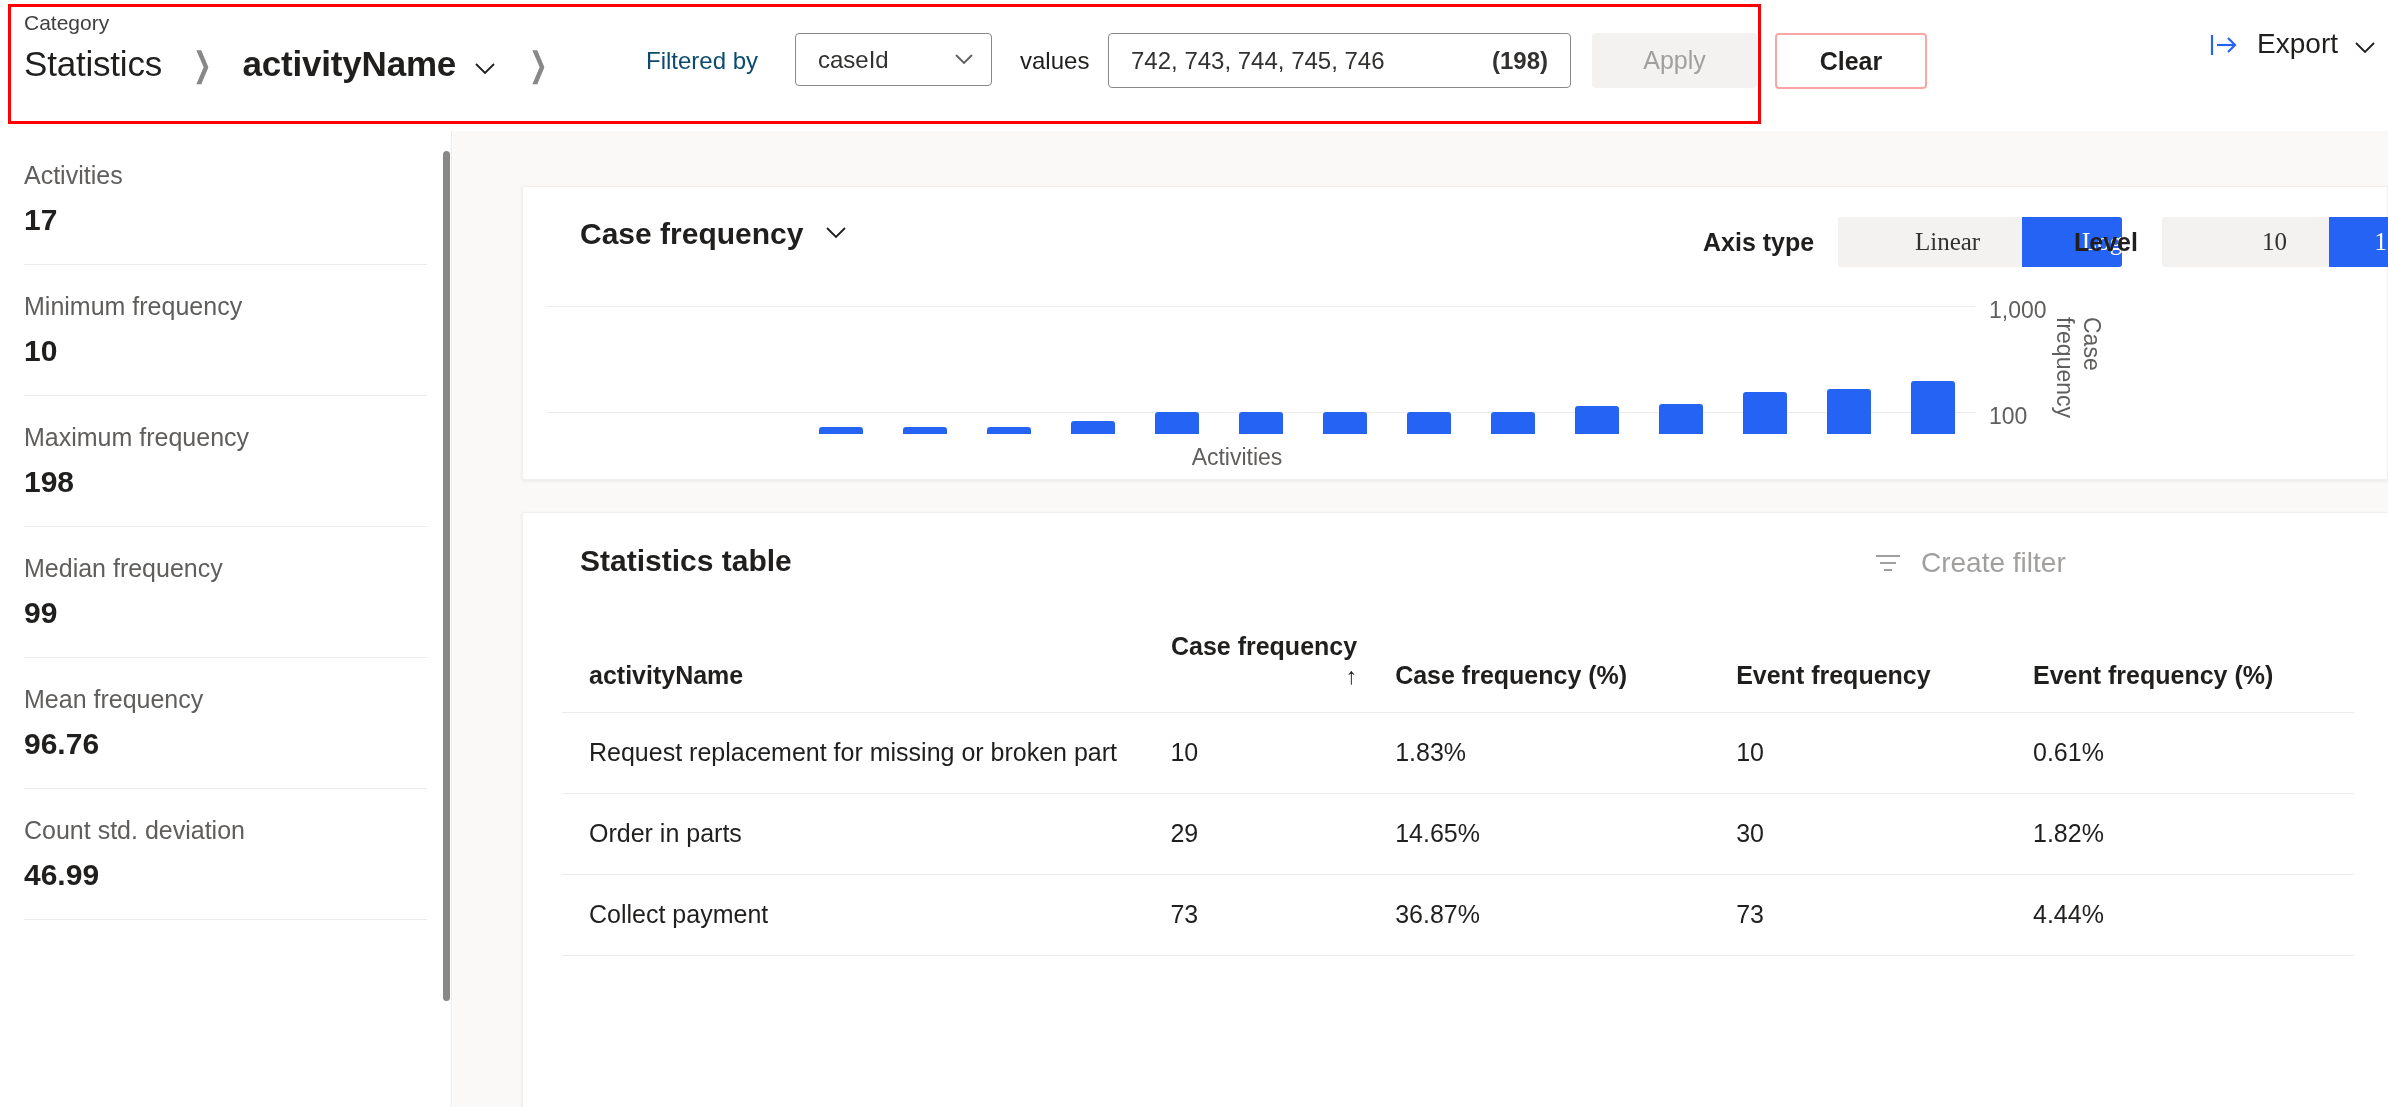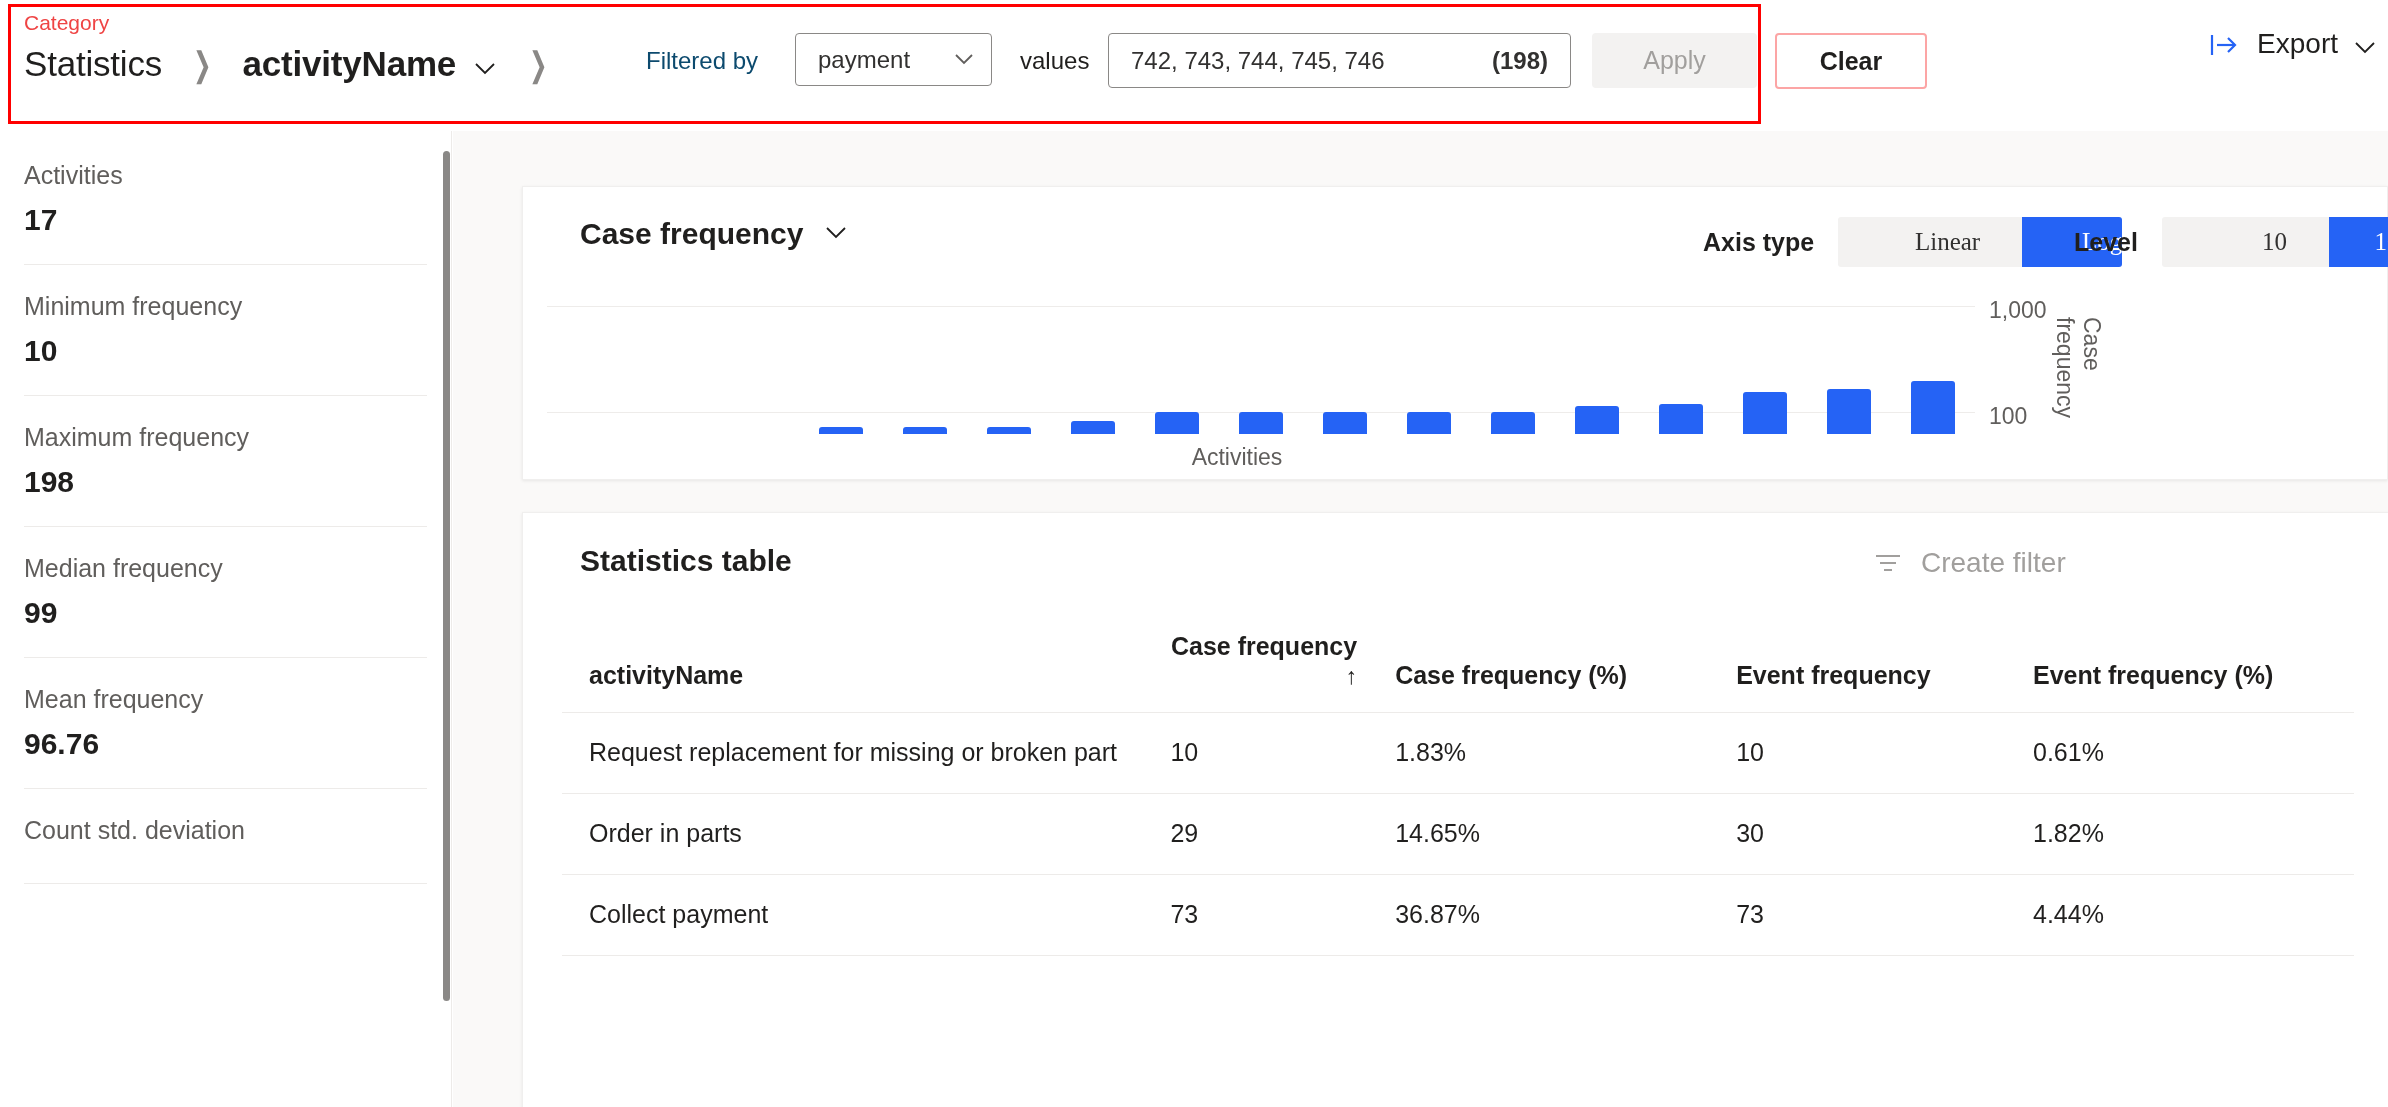--- a/index.html
+++ b/index.html
@@ -23,21 +23,21 @@
     width: 1753px; height: 120px;
     border: 3px solid #ff0000;
     pointer-events: none;
     z-index: 30;
   }
   .breadcrumb-zone {
     position: absolute; left: 24px; top: 10px;
     display: flex; flex-direction: column; gap: 2px;
   }
   .category-label {
-    font-size: 21px; color: #ef4444; line-height: 26px;
+    font-size: 21px; color: #404040; line-height: 26px;
   }
   .crumbrow {
     display: flex; align-items: center; gap: 0;
     height: 52px;
   }
   .crumb-statistics {
     font-size: 35px; font-weight: 400; color: #201f1e; letter-spacing: -0.2px;
   }
   .crumb-sep {
     font-size: 34px; color: #8a8886; font-weight: 300;
@@ -278,21 +278,21 @@
             <path d="M4 9 L13 18 L22 9" fill="none" stroke="#201f1e" stroke-width="1.8"></path>
           </svg>
       </span>
       <span class="crumb-sep">❯</span>
     </div>
   </div>
 
   <div class="filterby-label">Filtered by</div>
 
   <div class="select-field">
-    <span class="val">payment</span>
+    <span class="val">caseId</span>
     <span>
       <svg width="26" height="26" viewBox="0 0 26 26">
           <path d="M5 10 L13 18 L21 10" fill="none" stroke="#605e5c" stroke-width="1.8"></path>
         </svg>
     </span>
   </div>
 
   <div class="values-label">values</div>
 
   <div class="values-field">
@@ -338,20 +338,21 @@
     <div class="stat-block">
       <div class="stat-label">Median frequency</div>
       <div class="stat-value">99</div>
     </div>
     <div class="stat-block">
       <div class="stat-label">Mean frequency</div>
       <div class="stat-value">96.76</div>
     </div>
     <div class="stat-block">
       <div class="stat-label">Count std. deviation</div>
+      <div class="stat-value">46.99</div>
     </div>
     <div class="sb-scroll"></div>
   </div>
 
   <div class="main">
 
     <div class="card chart-card">
 
       <div class="chart-title">
         <span class="t">Case frequency</span>

